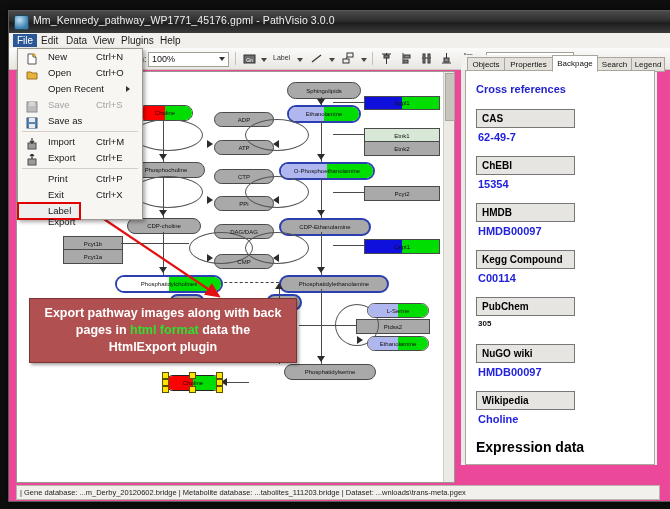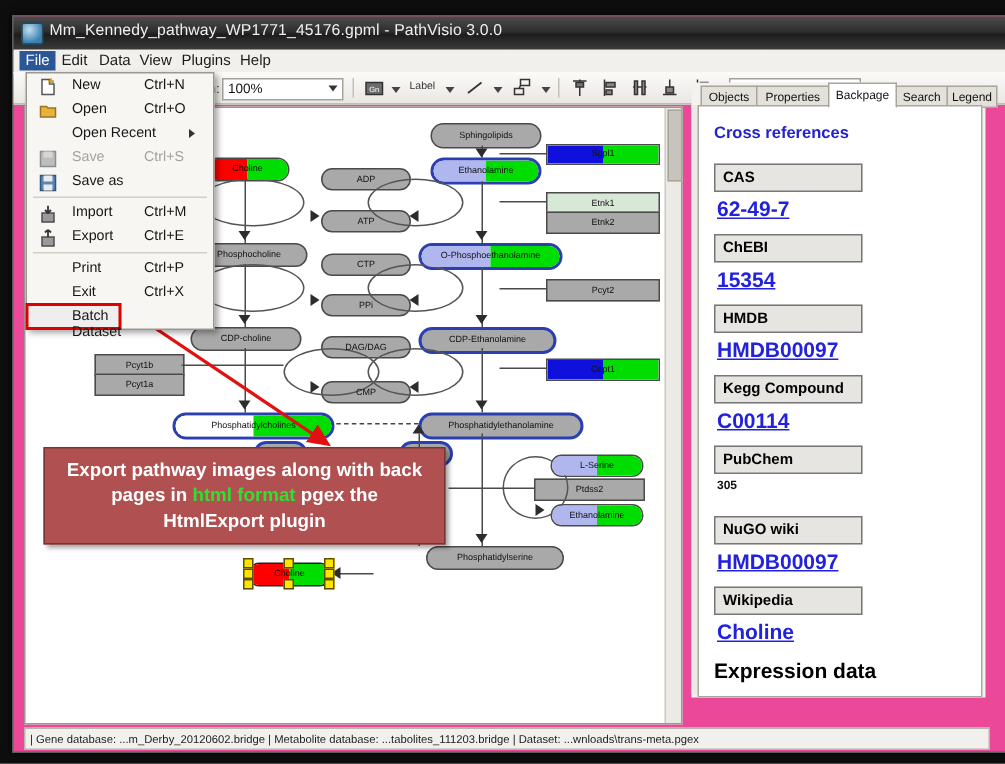--- a/index.html
+++ b/index.html
@@ -83,21 +83,21 @@
   .tabs{position:absolute;left:6px;top:0;width:190px;height:15px;}
   .tab{position:absolute;top:2px;height:13px;background:#e3e1da;border:1px solid #a9a69e;
     font-size:8px;color:#111;text-align:center;line-height:13px;}
   .tab.active{background:#fff;top:0;height:15px;line-height:15px;border-bottom:1px solid #fff;z-index:3;}
   .pbody{position:absolute;left:4px;top:15px;width:188px;height:393px;background:#fff;
     border:1px solid #a9a69e;overflow:hidden;}
   .psb{position:absolute;left:0;top:15px;width:4px;height:393px;background:#eceae5;border-right:1px solid #cfccc4;}
   .xref{position:absolute;left:10px;top:12px;font-size:11px;font-weight:bold;color:#2222cc;}
   .sec{position:absolute;left:10px;height:17px;background:#e6e5e1;border:1px solid #777;
     font-size:10px;font-weight:bold;color:#000;line-height:17px;padding-left:5px;width:92px;}
-  .lnk{position:absolute;left:12px;font-size:14px;color:#2222dd;text-decoration:underline;font-weight:bold;}
+  .lnk{position:absolute;left:12px;font-size:11px;color:#2222dd;font-weight:bold;}
   .plain{position:absolute;left:12px;font-size:8px;color:#111;font-weight:bold;}
   .expr{position:absolute;left:10px;font-size:14px;font-weight:bold;color:#000;}
 
   
   .status{position:absolute;left:7px;top:474px;width:639px;height:13px;background:#f1f0ec;
     border:1px solid #b8b5ad;font-size:7.5px;color:#222;line-height:13px;padding-left:3px;
     white-space:nowrap;overflow:hidden;}
 
   
   .menupop{position:absolute;left:8px;top:37px;width:124px;background:#f7f6f3;
@@ -383,21 +383,21 @@
     <defs>
           <marker id="rh" markerWidth="7" markerHeight="7" refX="5" refY="3.2" orient="auto">
       <path d="M0,0 L7,3.2 L0,6.4 z" fill="#e21010"></path>
           </marker>
         </defs>
     <line x1="8" y1="4" x2="148" y2="98" stroke="#e21010" stroke-width="2.2" marker-end="url(#rh)"></line>
   </svg>
 
   <div class="callout" style="left:20px;top:287px;width:250px;">
     <div>Export pathway images along with back</div>
-    <div><span>pages in </span><span class="hi">html format</span><span> pgex the</span></div>
+    <div><span>pages in </span><span class="hi">html format</span><span> data the</span></div>
     <div>HtmlExport plugin</div>
   </div>
 
   <div class="panel">
     <div class="psb"></div>
     <div class="tabs">
       <div class="tab" style="left:0px;width:36px">Objects</div>
       <div class="tab" style="left:37px;width:47px">Properties</div>
       <div class="tab active" style="left:85px;width:44px">Backpage</div>
       <div class="tab" style="left:130px;width:33px">Search</div>
@@ -486,19 +486,19 @@
           <div class="msep"></div>
           <div class="mrow">
             <span class="mlabel">Print</span>
             <span class="macc">Ctrl+P</span>
           </div>
           <div class="mrow">
             <span class="mlabel">Exit</span>
             <span class="macc">Ctrl+X</span>
           </div>
           <div class="mrow hl">
-            <span class="mlabel">Batch Dataset</span>
+            <span class="mlabel">Label Export</span>
           </div>
         </div>
   </div>
 
 </div>
 </div>
 
 </body></html>

